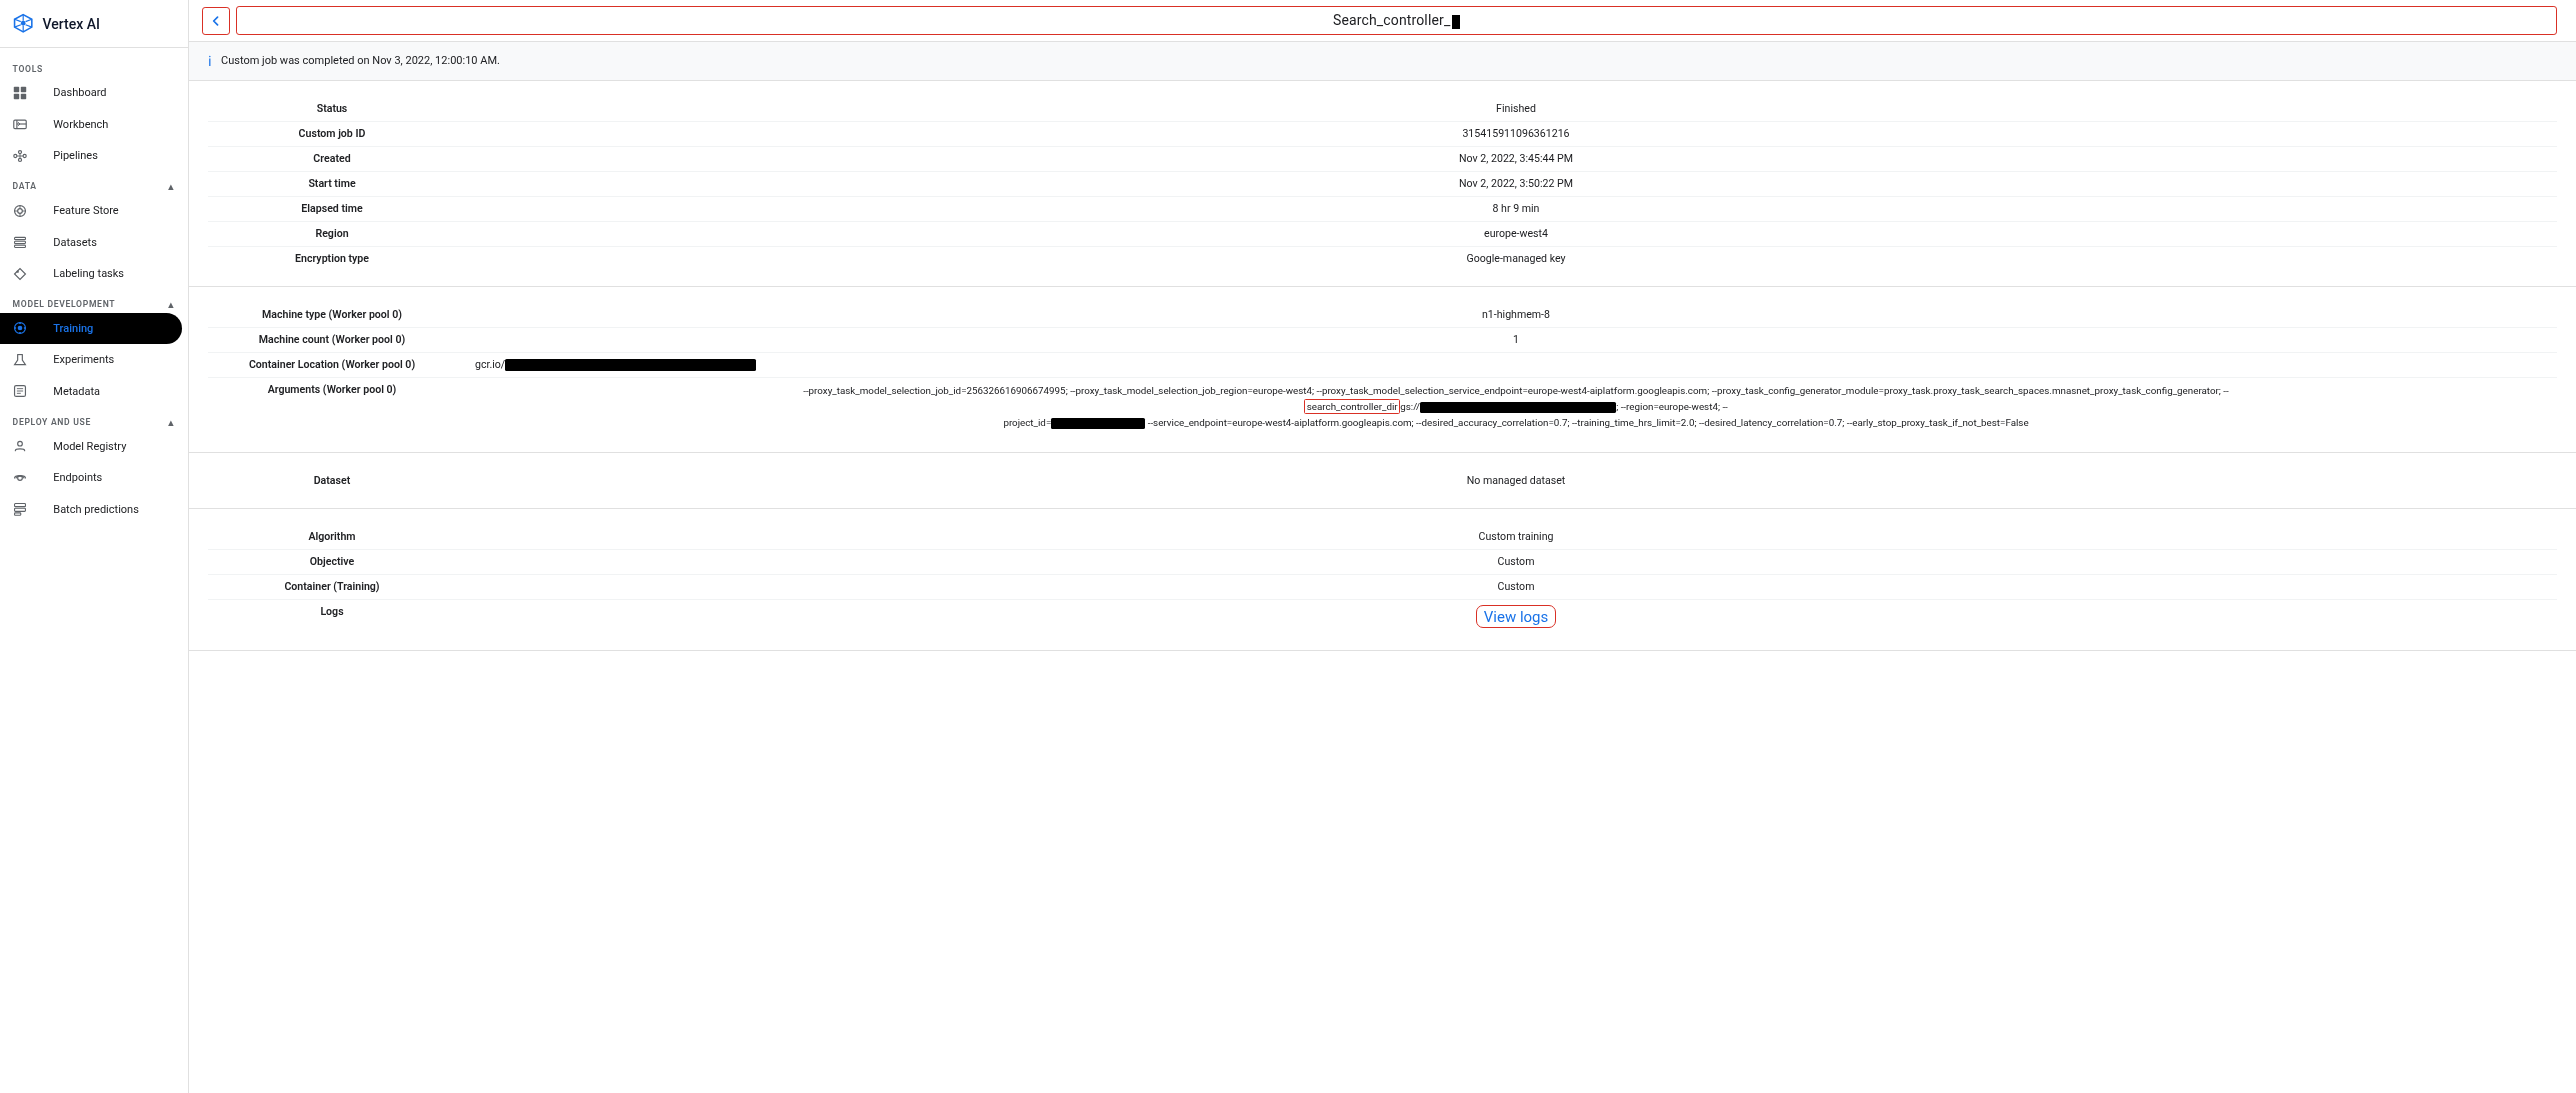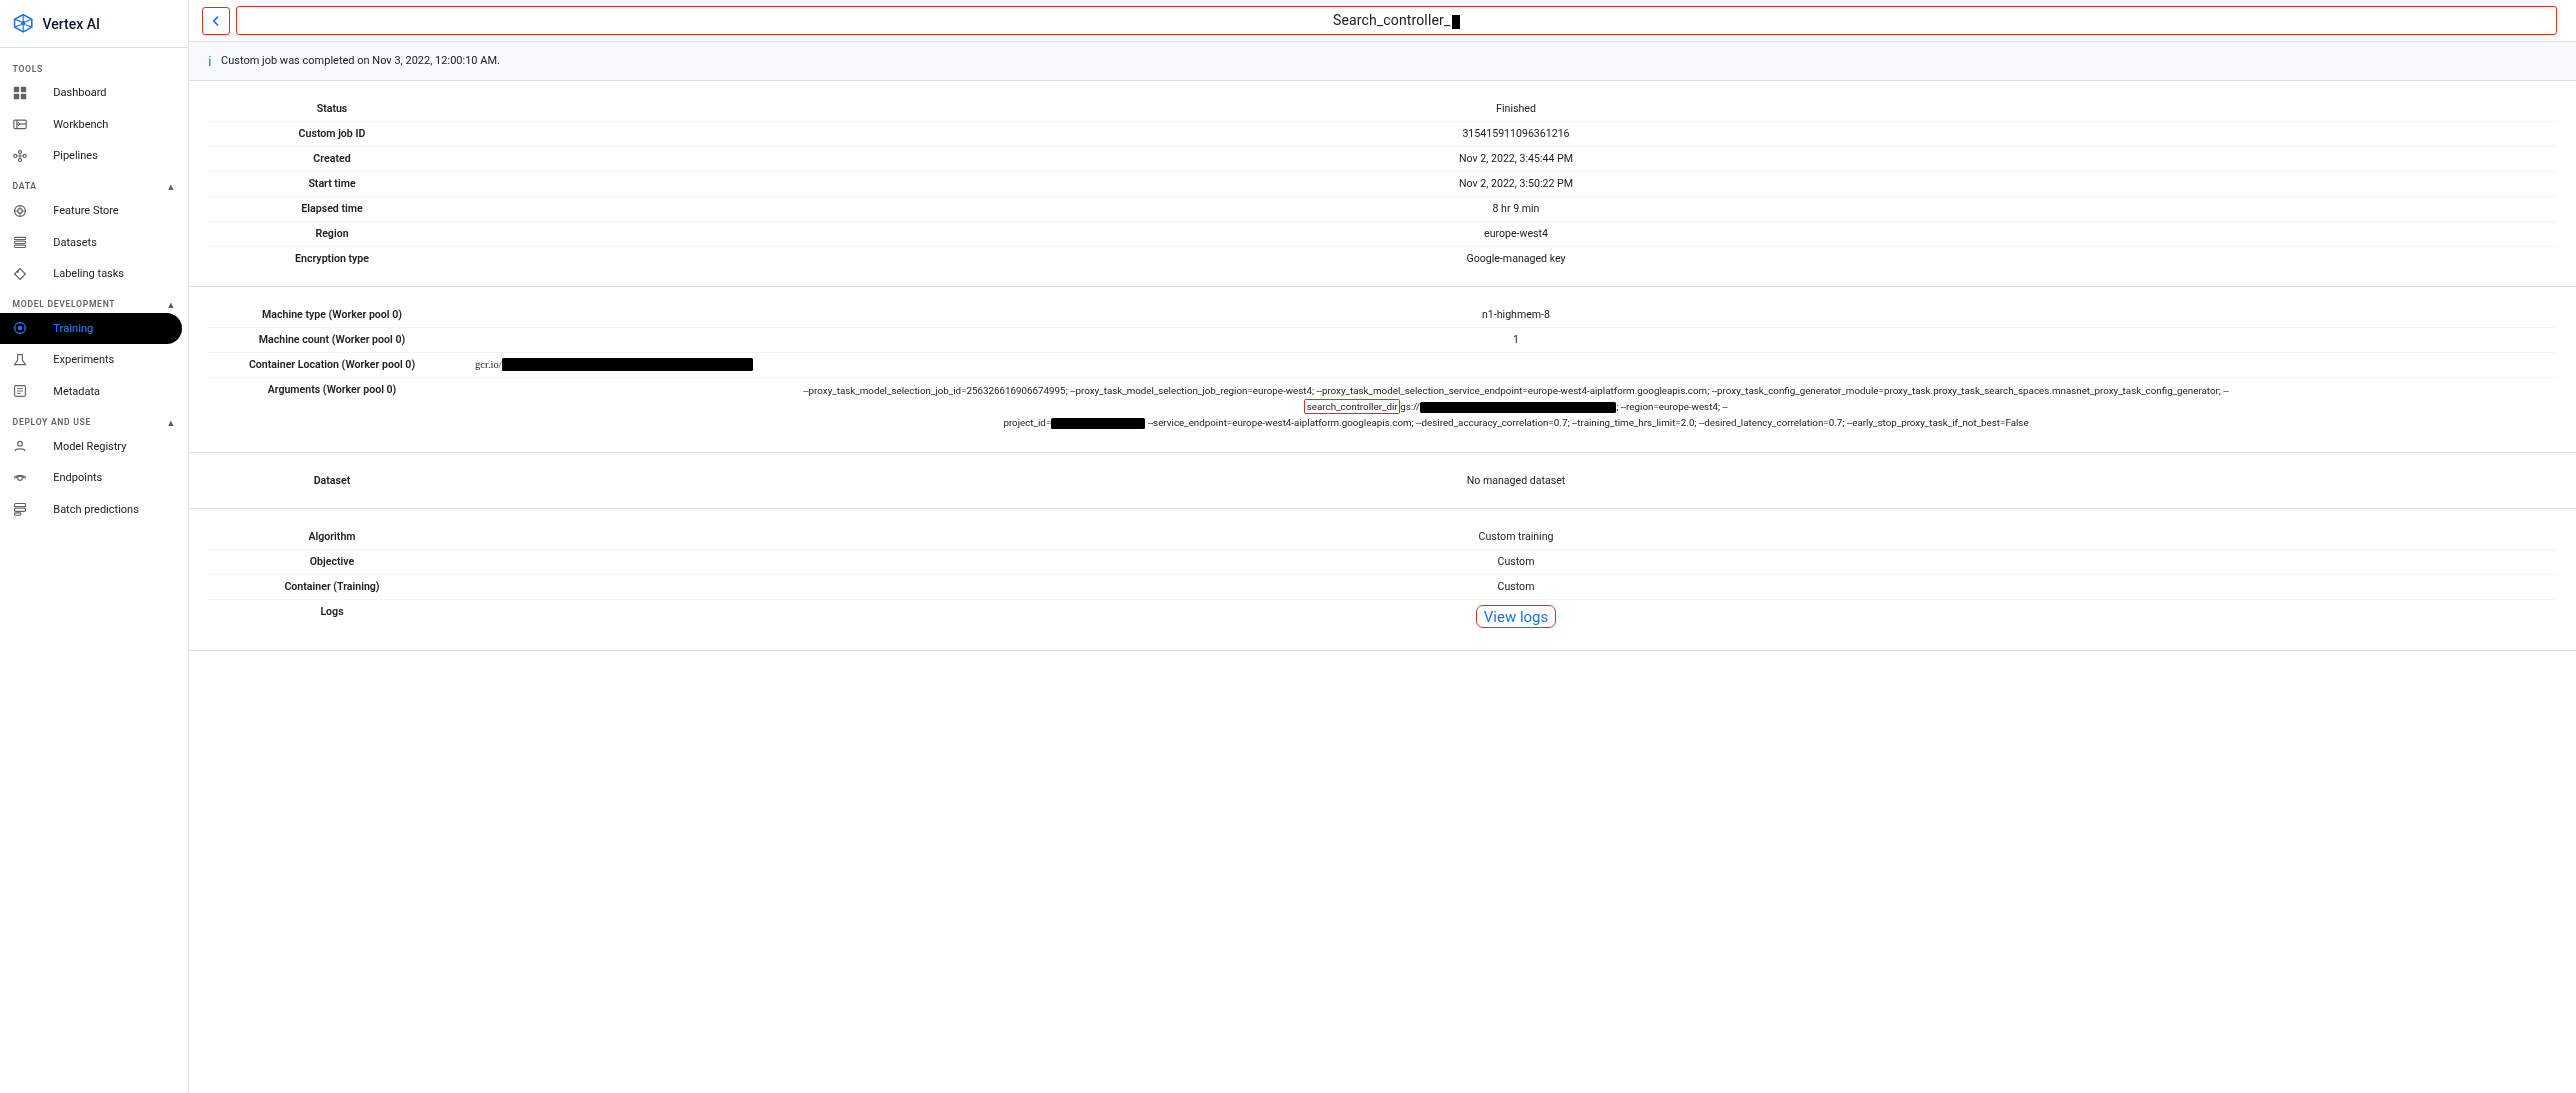--- a/index.html
+++ b/index.html
@@ -232,21 +232,20 @@
       padding: 1.6px 6.3px;
       border-radius: 7px;
       display: inline-block;
     }
 
     .container-loc-val {
       font-size: 10.6px;
       display: flex;
       align-items: center;
       gap: 0;
-      font-family: Liberation Serif, serif;
     }
   </style>
 </head>
 <body>
 
 <nav class="sidebar">
   <div class="sidebar-logo">
     <div class="logo-icon">
       <svg width="20.4" height="20.4" viewBox="0 0 26 26" fill="none">
         <polygon points="13,2 24,8 24,18 13,24 2,18 2,8" stroke="#1a73e8" stroke-width="2" fill="none"></polygon>

